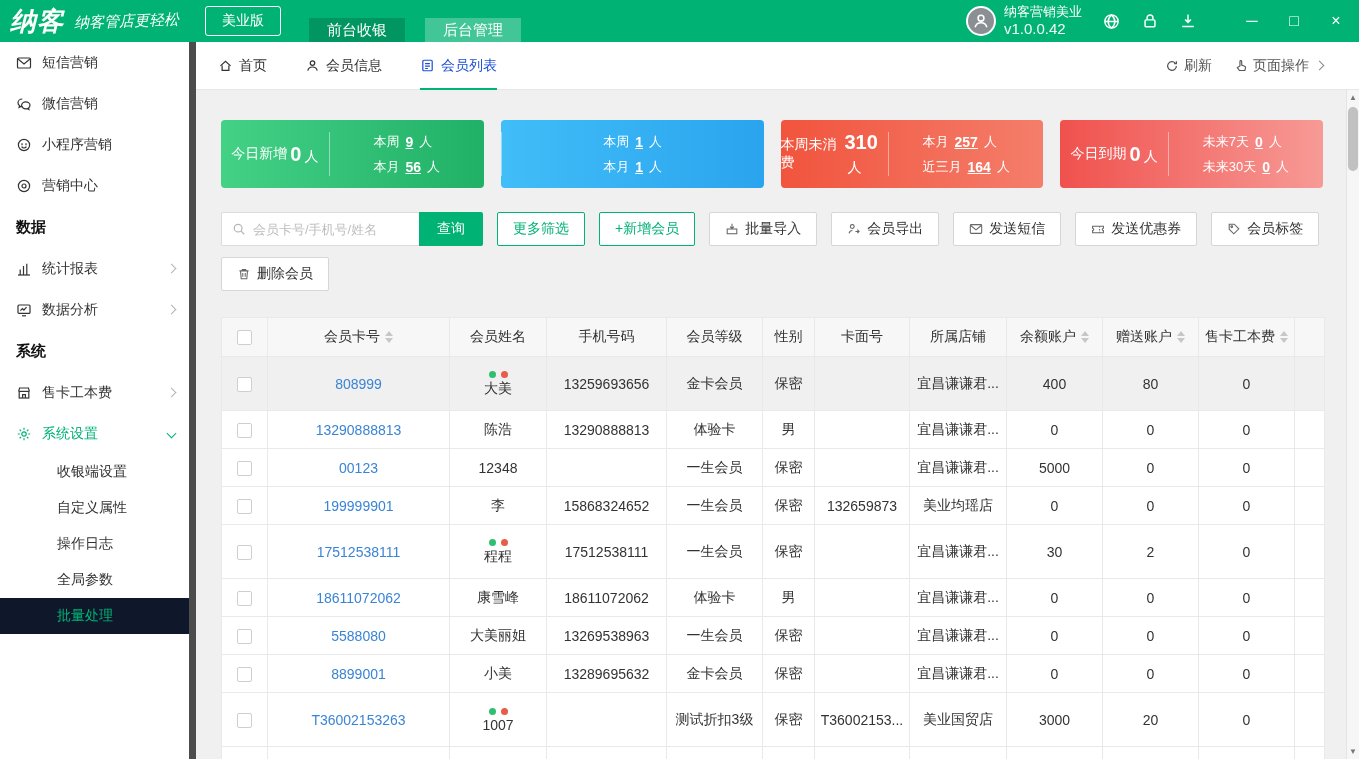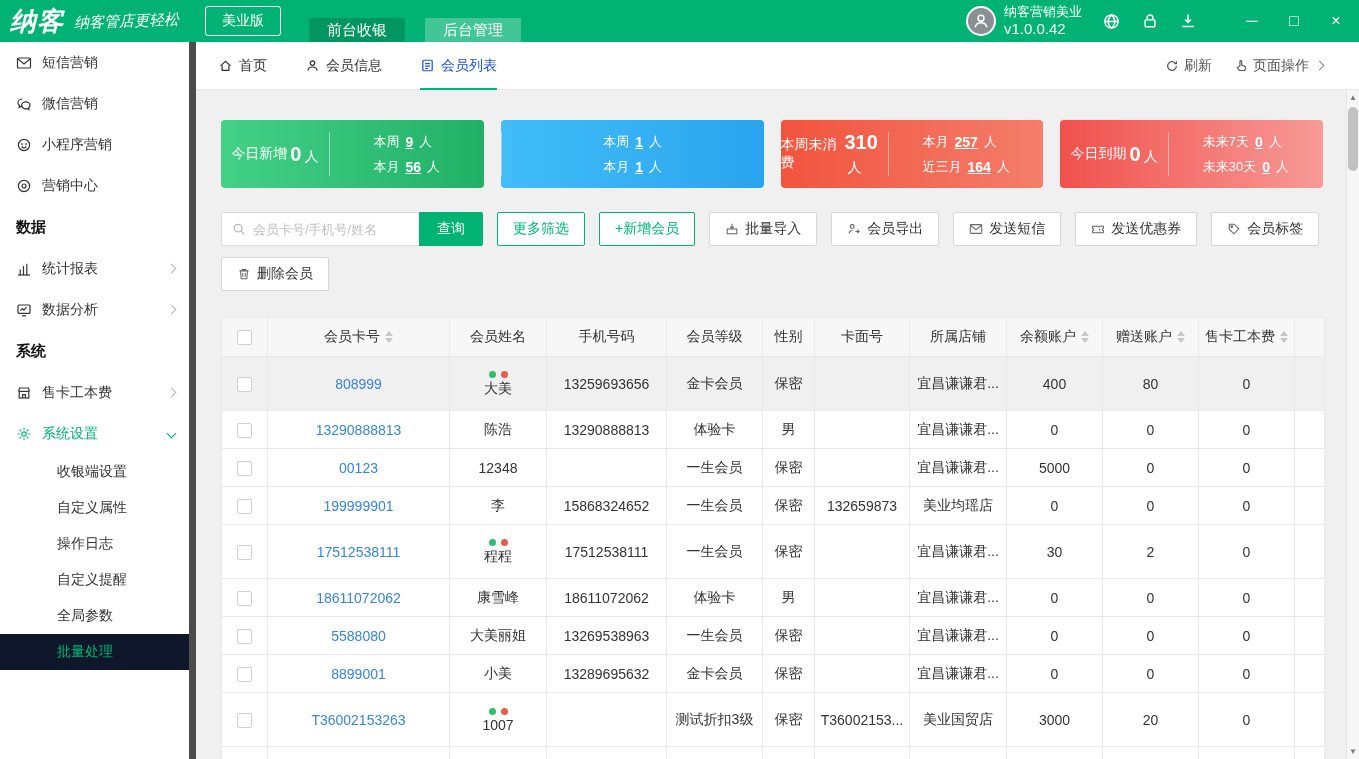--- a/index.html
+++ b/index.html
@@ -221,21 +221,20 @@
         <svg width="16" height="16" viewBox="0 0 16 16" fill="none" stroke="currentColor" stroke-width="1.2">
             <circle cx="8" cy="8" r="2.2"></circle>
             <path d="M8 1.8v2M8 12.2v2M1.8 8h2M12.2 8h2M3.6 3.6L5 5M11 11l1.4 1.4M12.4 3.6L11 5M5 11l-1.4 1.4"></path>
           </svg>
         <span>系统设置</span>
         <span class="chev d"></span>
       </div>
       <div class="side-sub">收银端设置</div>
       <div class="side-sub">自定义属性</div>
       <div class="side-sub">操作日志</div>
-      <div class="side-sub">自定义提醒</div>
       <div class="side-sub">全局参数</div>
       <div class="side-sub active">批量处理</div>
     </aside>
 
     <div class="side-strip"></div>
 
     <main class="main">
 
       <div class="tabbar">
         <div class="tab">

